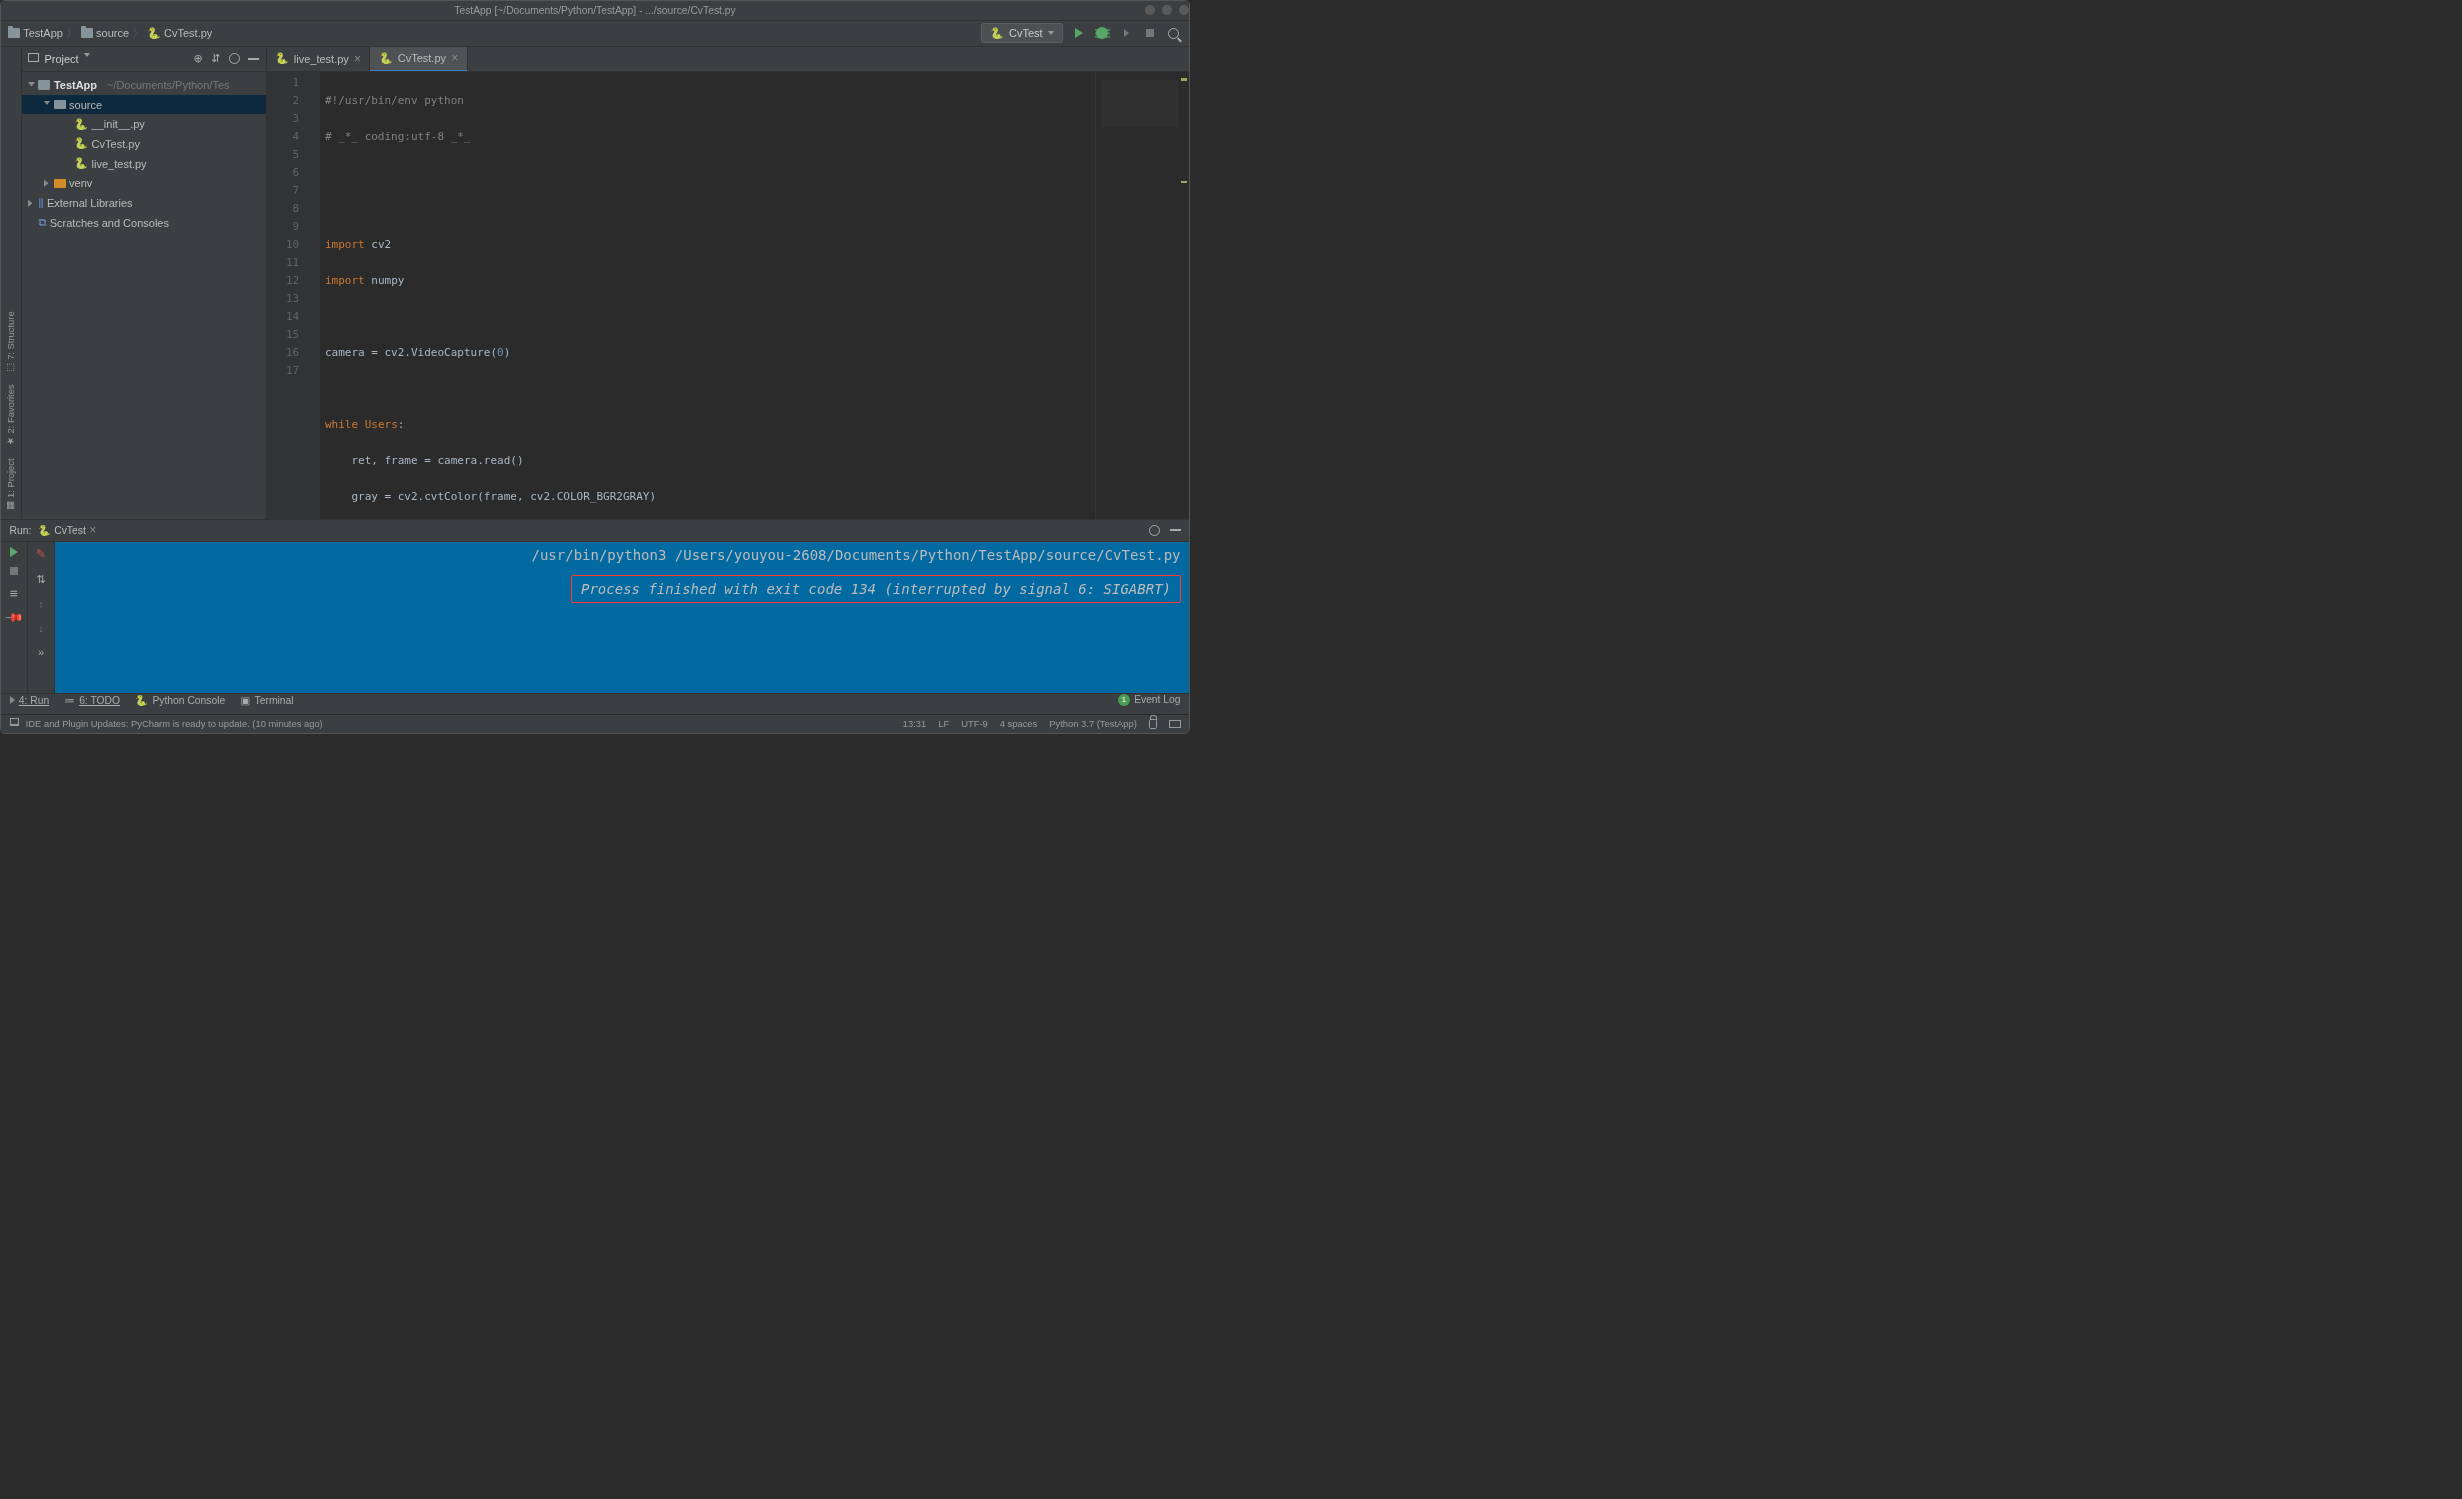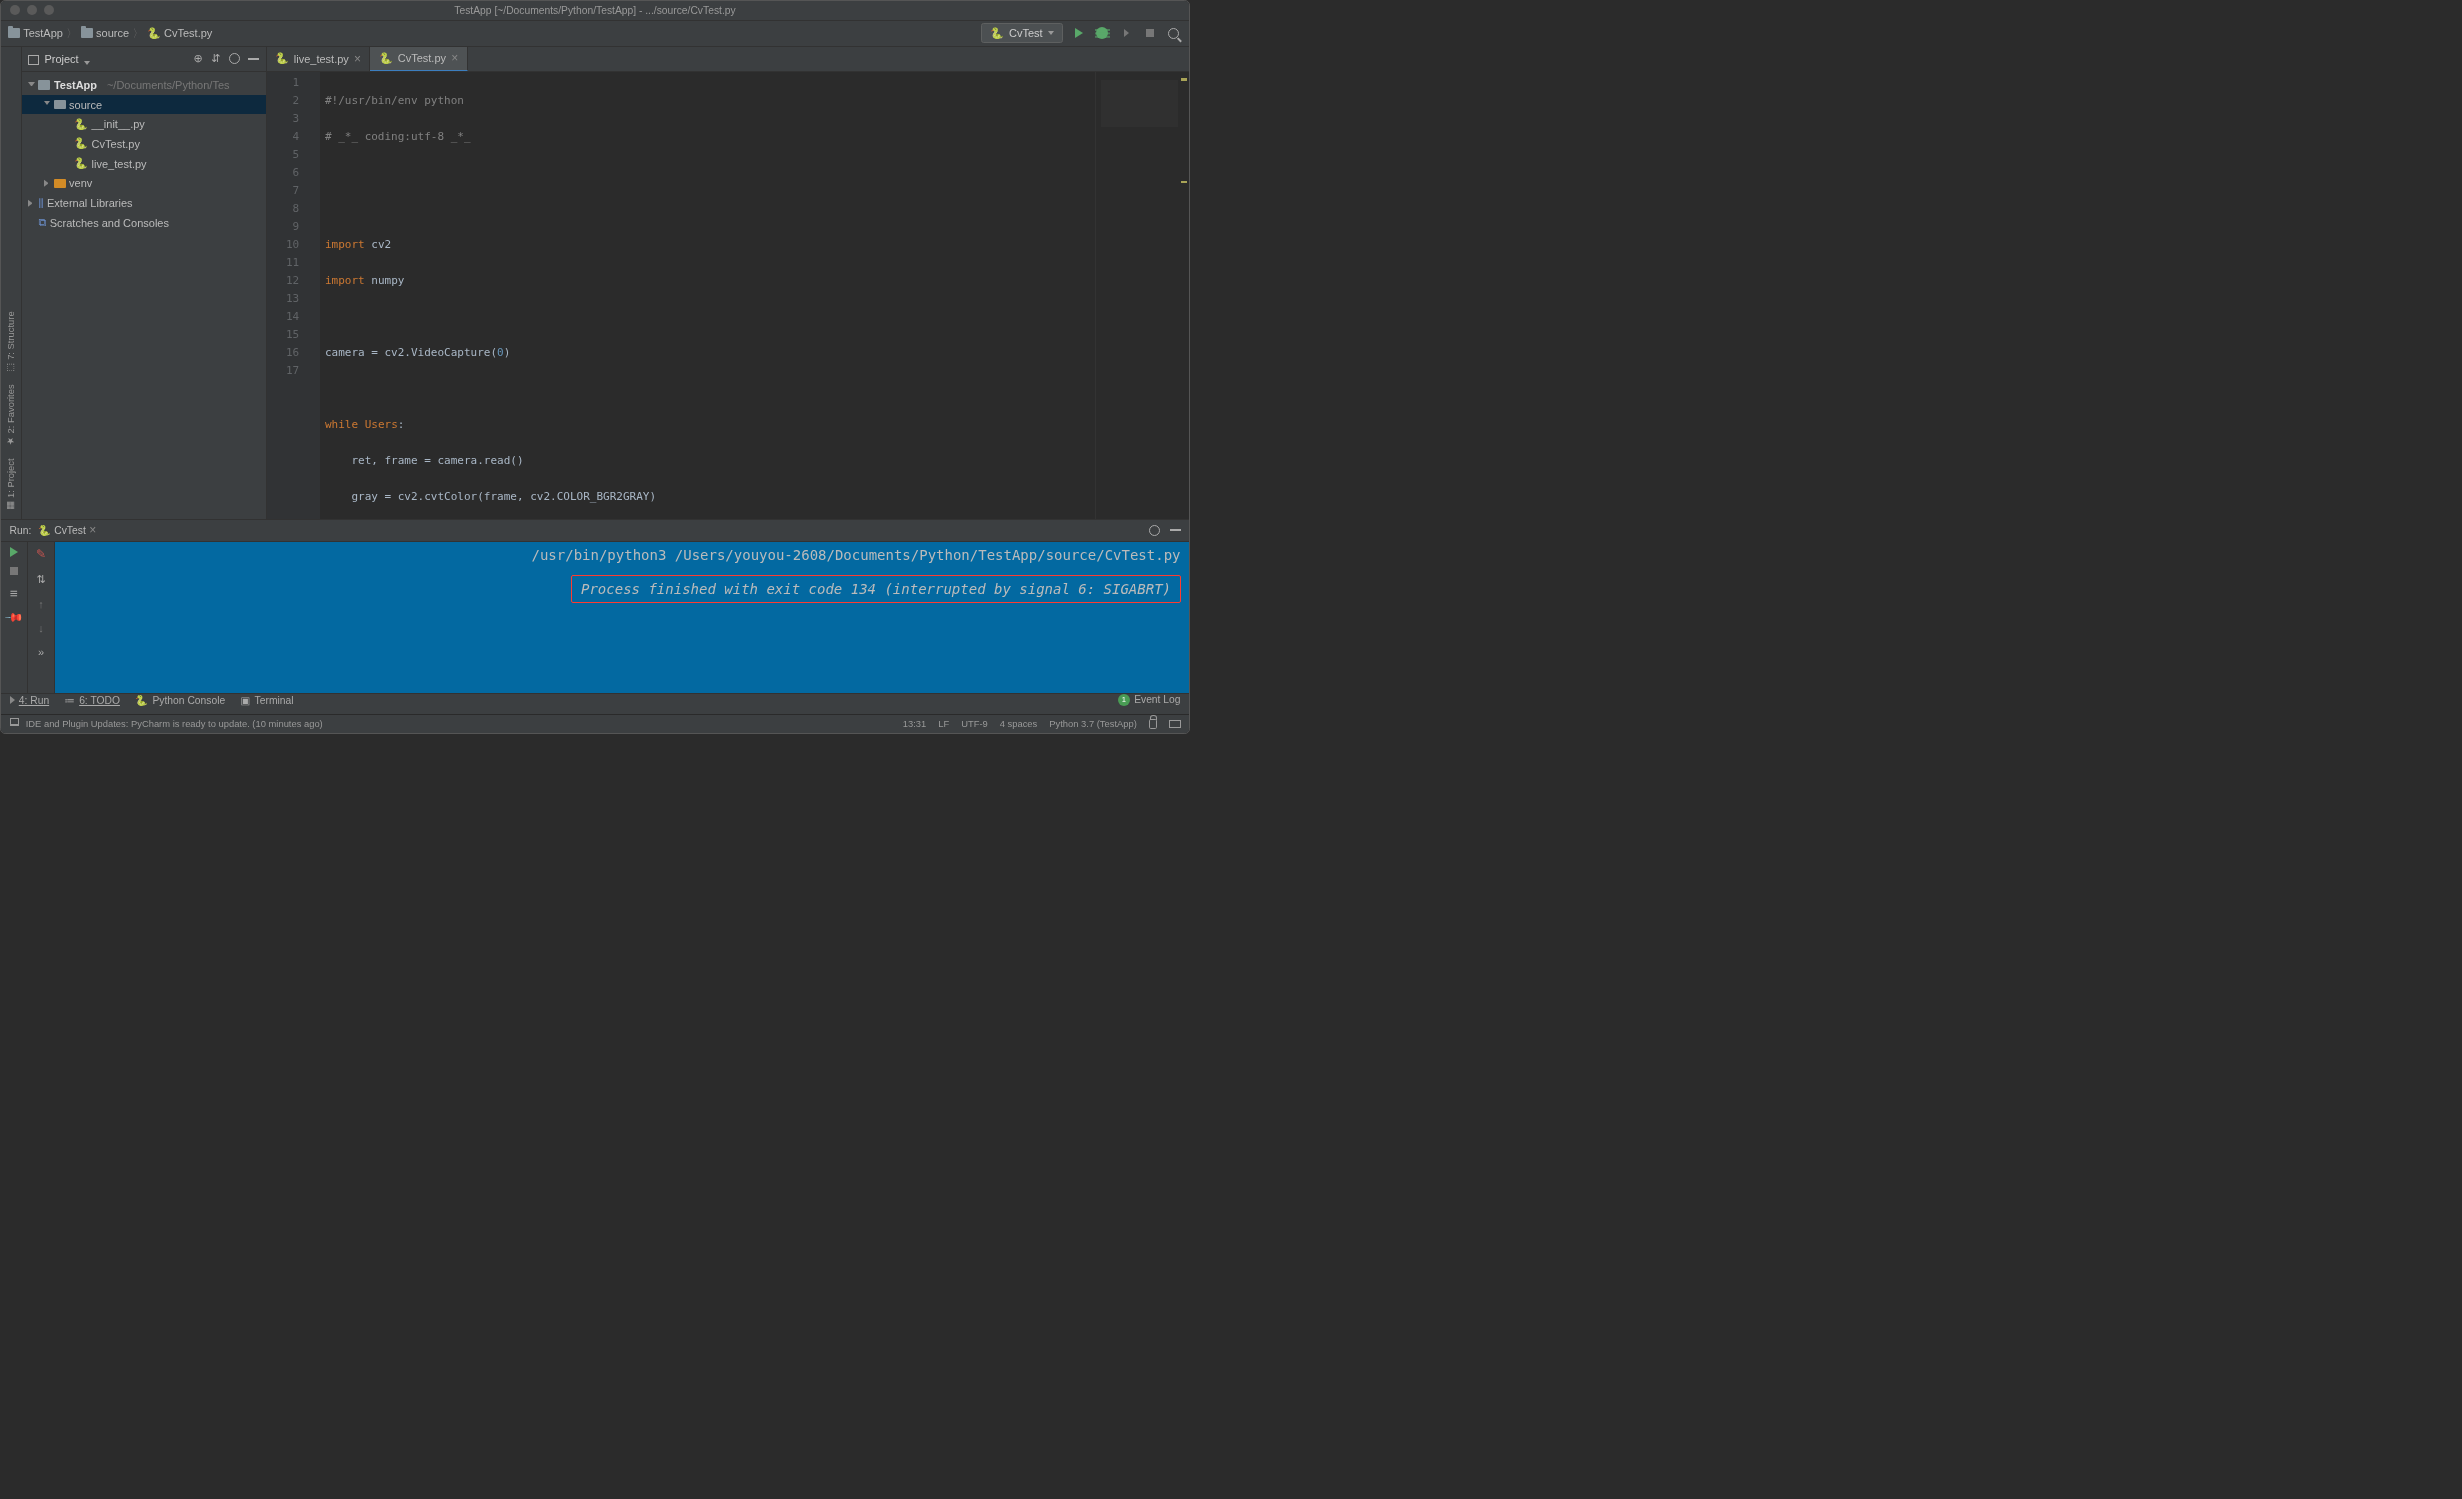--- a/index.html
+++ b/index.html
@@ -1,17 +1,17 @@
 <!DOCTYPE html>
 <html style="font-size:13.7px"><head>
 <meta charset="utf-8">
 <style>
 * { margin:0; padding:0; box-sizing:border-box; }
 body { font-family:-apple-system,BlinkMacSystemFont,"Segoe UI",sans-serif; font-size:11px; background:#2b2b2b; color:#bbb; width:1190px; height:734px; overflow:hidden; border:0.9px solid #555; border-radius:5.1px; }
-.titlebar { height:19.7px; background:#3c3f41; display:flex; align-items:center; border-bottom:0.9px solid #323232; position:relative; }
+.titlebar { height:19.7px; background:#3c3f41; display:flex; align-items:center; border-bottom:0.9px solid #323232; position:relative;justify-content:flex-end; }
 .traffic-lights { display:flex; gap:6.8px; padding-left:8.5px; }
 .traffic-light { width:10.3px; height:10.3px; border-radius:50%; background:#5a5a5a; }
 .title-text { position:absolute; left:50%; transform:translateX(-50%); color:#999; font-size:10.3px; }
 .nav-bar { height:26px; background:#3c3f41; display:flex; align-items:center; justify-content:space-between; padding:0 6.8px; border-bottom:0.9px solid #323232; }
 .breadcrumb { display:flex; align-items:center; gap:3.4px; color:#bbb; }
 .breadcrumb-item { display:flex; align-items:center; gap:3.4px; }
 .breadcrumb-sep { color:#666; }
 .folder-icon { width:12px; height:10.3px; background:#87939a; border-radius:0.9px; display:inline-block; position:relative; }
 .folder-icon::before { content:''; position:absolute; width:5.1px; height:2.6px; background:#87939a; top:-1.7px; left:0; border-radius:0.9px 0.9px 0 0; }
 .nav-right { display:flex; align-items:center; gap:6.8px; }
@@ -22,21 +22,21 @@
 .bug-icon { width:12px; height:12px; border-radius:50%; background:#59a869; position:relative; }
 .bug-icon::after { content:''; position:absolute; width:15.4px; height:1.7px; background:#59a869; top:1.7px; left:-1.7px; box-shadow:0 3.4px 0 #59a869, 0 6.8px 0 #59a869; opacity:.6; }
 .stop-sq { width:8.5px; height:8.5px; background:#777; }
 .search-icon { width:11px; height:11px; border:1.7px solid #aaa; border-radius:50%; position:relative; }
 .search-icon::after { content:''; position:absolute; width:5.1px; height:1.7px; background:#aaa; bottom:-3.4px; right:-3.4px; transform:rotate(45deg); }
 .main-area { display:flex; height:calc(100% - 19.7px - 26px - 174px - 21.4px - 19px); }
 .left-gutter { width:20.5px; background:#3c3f41; border-right:0.9px solid #323232; display:flex; flex-direction:column; align-items:center; justify-content:flex-end; padding-bottom:6.8px; gap:10.3px; }
 .gutter-label { writing-mode:vertical-rl; transform:rotate(180deg); font-size:9.4px; color:#999; cursor:pointer; display:flex; align-items:center; gap:3.4px; }
 .project-panel { width:245px; background:#3c3f41; border-right:0.9px solid #323232; display:flex; flex-direction:column; }
 .project-header { height:25px; display:flex; align-items:center; justify-content:space-between; padding:0 6.8px; border-bottom:0.9px solid #323232; }
-.project-title { display:flex; align-items:flex-end; gap:5.1px; color:#ccc; }
+.project-title { display:flex; align-items:flex-start; gap:5.1px; color:#ccc; }
 .project-tools { display:flex; gap:8.5px; align-items:center; }
 .gear-icon { width:11px; height:11px; border-radius:50%; border:1.7px solid #aaa; position:relative; }
 .gear-icon::before { content:''; position:absolute; width:2.6px; height:2.6px; border-radius:50%; background:#3c3f41; top:2.1px; left:2.1px; }
 .minimize-icon { width:10.3px; height:1.7px; background:#aaa; }
 .tree { flex:1; overflow:auto; padding-top:3.4px; font-size:11px; color:#bbb; }
 .tree-row { display:flex; align-items:center; height:19.7px; padding-left:6.8px; cursor:pointer; gap:3.4px; white-space:nowrap; }
 .tree-arrow { width:6.8px; height:6.8px; border-left:3.4px solid transparent; border-right:3.4px solid transparent; border-top:4.3px solid #888; display:inline-block; }
 .tree-arrow.right { transform:rotate(-90deg); }
 .folder-orange { width:12px; height:9.4px; background:#d28b26; border-radius:0.9px; display:inline-block; }
 .folder-blue { width:12px; height:9.4px; background:#87939a; border-radius:0.9px; display:inline-block; }

